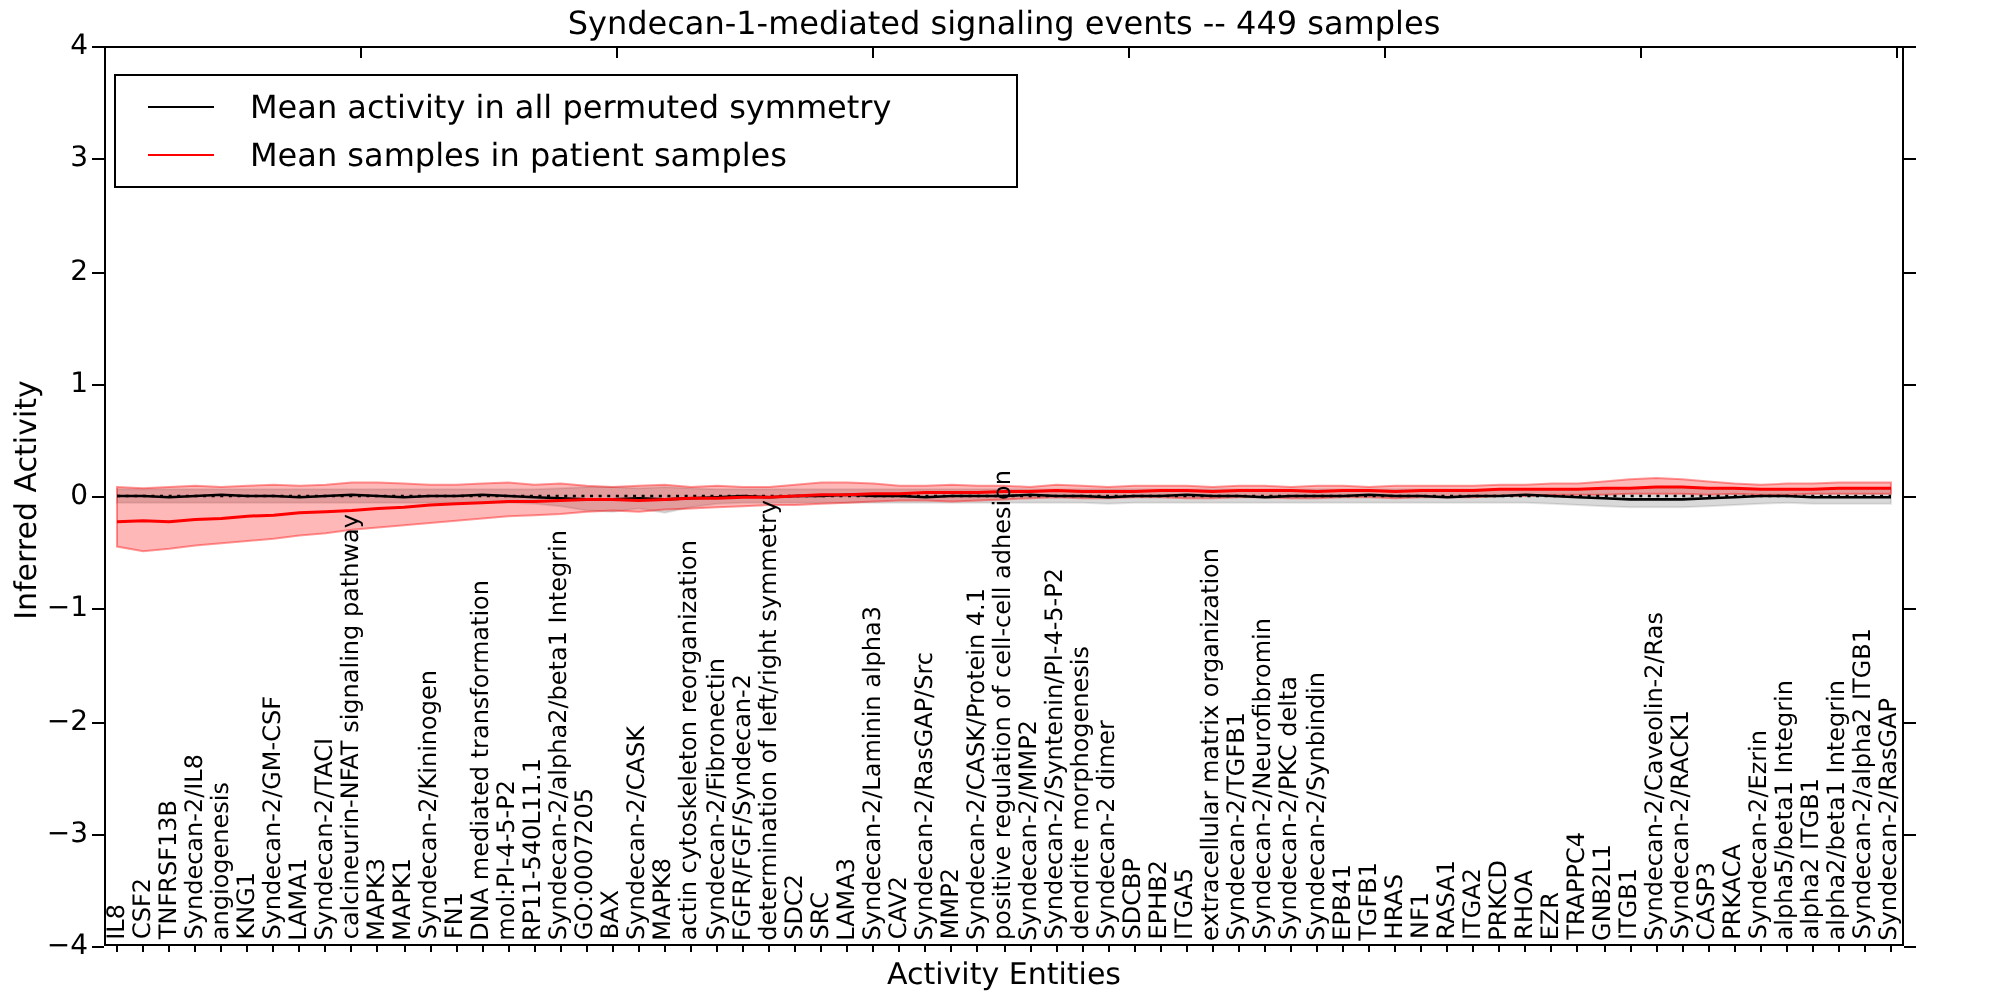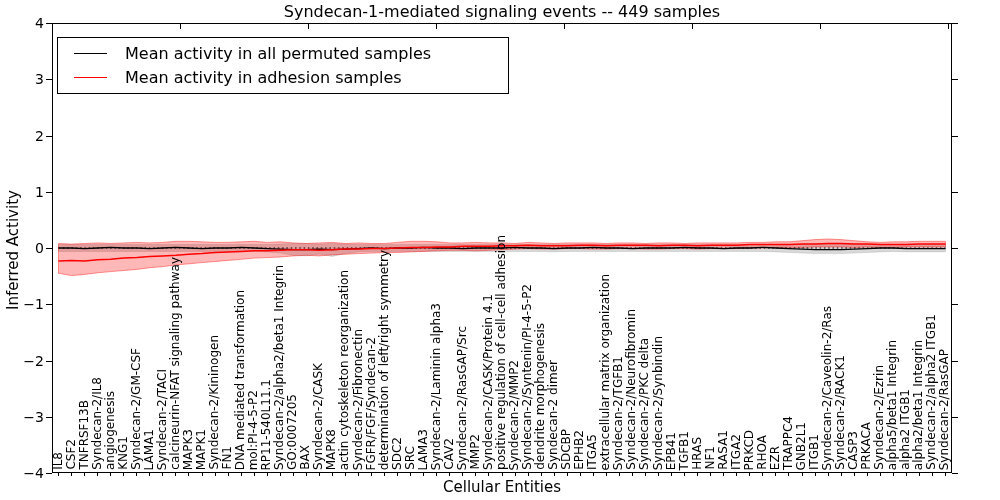--- a/index.html
+++ b/index.html
@@ -20,21 +20,21 @@
   .legend-line{display:inline-block;width:33px;border-top:1.6px solid #000;margin-left:16px;margin-right:18px;flex:0 0 33px;}
   .legend-label{font-size:16px;white-space:nowrap;}
 </style>
 </head>
 <body>
 
 <div id="figure">
   <div id="chart-title">Syndecan-1-mediated signaling events -- 449 samples</div>
 
   <div id="y-axis-title">Inferred Activity</div>
-  <div id="x-axis-title">Cellular Entities</div>
+  <div id="x-axis-title">Activity Entities</div>
 
   <div id="plot-frame"></div>
 
   <svg id="plot-svg" viewBox="0 0 900 450" xmlns="http://www.w3.org/2000/svg">
     <polygon id="band-permuted" points="6.5,221.6 19.6,221.6 32.6,221.6 45.7,221.6 58.7,221.6 71.7,221.6 84.8,221.6 97.8,221.6 110.9,221.6 123.9,221.6 137.0,221.6 150.0,221.6 163.0,221.6 176.1,221.6 189.1,221.6 202.2,221.6 215.2,221.6 228.3,221.1 241.3,220.5 254.3,220.5 267.4,221.1 280.4,220.5 293.5,221.1 306.5,221.6 319.6,221.6 332.6,221.6 345.7,221.6 358.7,221.6 371.7,221.6 384.8,221.6 397.8,221.6 410.9,221.6 423.9,221.6 437.0,221.6 450.0,221.6 463.0,221.6 476.1,221.6 489.1,221.6 502.2,221.6 515.2,221.6 528.3,221.6 541.3,221.6 554.3,221.6 567.4,221.6 580.4,221.6 593.5,221.6 606.5,221.6 619.6,221.6 632.6,221.6 645.7,221.6 658.7,221.6 671.7,221.6 684.8,221.6 697.8,221.6 710.9,221.6 723.9,221.6 737.0,221.6 750.0,221.1 763.0,221.1 776.1,221.1 789.1,221.1 802.2,221.1 815.2,221.6 828.3,221.6 841.3,221.6 854.3,221.6 867.4,221.6 880.4,221.6 893.5,221.6 893.5,228.9 880.4,228.9 867.4,228.9 854.3,228.9 841.3,228.4 828.3,228.9 815.2,229.5 802.2,230.1 789.1,230.6 776.1,230.6 763.0,230.6 750.0,230.1 737.0,229.5 723.9,228.9 710.9,228.4 697.8,228.4 684.8,228.4 671.7,228.4 658.7,228.4 645.7,228.4 632.6,228.4 619.6,228.4 606.5,228.4 593.5,228.4 580.4,228.4 567.4,228.4 554.3,228.4 541.3,228.4 528.3,228.4 515.2,228.4 502.2,228.9 489.1,228.4 476.1,228.4 463.0,228.4 450.0,228.4 437.0,228.4 423.9,228.4 410.9,228.4 397.8,228.4 384.8,228.4 371.7,228.4 358.7,228.4 345.7,228.4 332.6,228.4 319.6,228.4 306.5,228.9 293.5,230.6 280.4,233.4 267.4,231.2 254.3,232.9 241.3,232.3 228.3,230.1 215.2,228.9 202.2,228.4 189.1,228.4 176.1,228.4 163.0,228.4 150.0,228.4 137.0,228.4 123.9,228.4 110.9,228.4 97.8,228.4 84.8,228.4 71.7,228.4 58.7,228.4 45.7,228.4 32.6,228.4 19.6,228.4 6.5,228.4" fill="rgba(0,0,0,0.15)" stroke="rgba(0,0,0,0.10)"></polygon>
     <polygon id="band-patient" points="6.5,220.5 19.6,221.1 32.6,220.5 45.7,219.9 58.7,220.5 71.7,219.9 84.8,219.4 97.8,219.9 110.9,219.4 123.9,218.3 137.0,218.3 150.0,218.8 163.0,219.4 176.1,219.4 189.1,218.8 202.2,218.3 215.2,219.4 228.3,218.8 241.3,219.9 254.3,220.5 267.4,219.9 280.4,219.4 293.5,220.5 306.5,219.9 319.6,220.5 332.6,220.5 345.7,219.4 358.7,218.3 371.7,218.3 384.8,218.8 397.8,219.9 410.9,219.9 423.9,219.4 437.0,219.9 450.0,219.9 463.0,220.5 476.1,219.4 489.1,219.9 502.2,220.5 515.2,219.9 528.3,219.9 541.3,219.9 554.3,220.5 567.4,219.9 580.4,219.9 593.5,220.5 606.5,219.9 619.6,219.9 632.6,220.5 645.7,219.9 658.7,219.9 671.7,219.9 684.8,219.9 697.8,219.4 710.9,219.4 723.9,218.8 737.0,218.8 750.0,217.7 763.0,216.6 776.1,216.0 789.1,216.6 802.2,217.7 815.2,218.8 828.3,219.4 841.3,218.8 854.3,218.8 867.4,218.3 880.4,218.3 893.5,218.3 893.5,223.9 880.4,223.9 867.4,223.9 854.3,223.9 841.3,224.4 828.3,224.4 815.2,223.9 802.2,224.4 789.1,223.9 776.1,223.9 763.0,223.9 750.0,224.4 737.0,224.4 723.9,224.4 710.9,225.0 697.8,225.0 684.8,225.6 671.7,225.6 658.7,225.6 645.7,226.1 632.6,225.6 619.6,225.6 606.5,226.1 593.5,226.1 580.4,225.6 567.4,225.6 554.3,226.1 541.3,226.1 528.3,225.6 515.2,225.6 502.2,226.1 489.1,226.1 476.1,225.6 463.0,226.1 450.0,226.7 437.0,227.3 423.9,227.8 410.9,227.3 397.8,227.3 384.8,227.8 371.7,228.4 358.7,228.9 345.7,229.5 332.6,229.5 319.6,230.1 306.5,230.6 293.5,231.2 280.4,231.8 267.4,232.9 254.3,232.3 241.3,232.9 228.3,234.0 215.2,234.6 202.2,235.1 189.1,236.3 176.1,237.4 163.0,238.5 150.0,239.6 137.0,240.8 123.9,241.9 110.9,243.6 97.8,244.7 84.8,246.4 71.7,247.5 58.7,248.6 45.7,249.8 32.6,251.4 19.6,252.6 6.5,250.3" fill="rgba(255,0,0,0.28)" stroke="rgba(255,0,0,0.40)"></polygon>
     <line id="zero-line" x1="6.521739130434782" x2="893.4782608695652" y1="225" y2="225" stroke="#000000" stroke-width="1.2" stroke-dasharray="1.5 2.8"></line>
     <polyline id="line-permuted" points="6.5,225.0 19.6,225.0 32.6,225.6 45.7,225.0 58.7,224.4 71.7,225.0 84.8,225.0 97.8,225.6 110.9,225.0 123.9,224.4 137.0,225.0 150.0,225.6 163.0,225.0 176.1,225.0 189.1,224.4 202.2,225.0 215.2,225.6 228.3,226.1 241.3,226.7 254.3,226.7 267.4,226.1 280.4,226.7 293.5,226.1 306.5,225.6 319.6,225.0 332.6,225.6 345.7,225.0 358.7,225.0 371.7,224.4 384.8,225.0 397.8,225.0 410.9,225.6 423.9,225.0 437.0,225.0 450.0,225.0 463.0,224.4 476.1,225.0 489.1,225.0 502.2,225.6 515.2,225.0 528.3,225.0 541.3,224.4 554.3,225.0 567.4,225.0 580.4,225.6 593.5,225.0 606.5,225.0 619.6,225.0 632.6,224.4 645.7,225.0 658.7,225.0 671.7,225.6 684.8,225.0 697.8,225.0 710.9,224.4 723.9,225.0 737.0,225.6 750.0,226.1 763.0,226.7 776.1,226.7 789.1,226.7 802.2,226.1 815.2,225.6 828.3,225.0 841.3,225.0 854.3,225.6 867.4,225.6 880.4,225.6 893.5,225.6" fill="none" stroke="#000000" stroke-width="1.3"></polyline>
     <polyline id="line-patient" points="6.5,237.9 19.6,237.4 32.6,237.9 45.7,236.8 58.7,236.3 71.7,235.1 84.8,234.6 97.8,233.4 110.9,232.9 123.9,232.3 137.0,231.2 150.0,230.6 163.0,229.5 176.1,228.9 189.1,228.4 202.2,227.8 215.2,227.8 228.3,227.3 241.3,226.7 254.3,226.7 267.4,227.3 280.4,226.7 293.5,226.1 306.5,226.1 319.6,225.6 332.6,225.6 345.7,225.0 358.7,224.4 371.7,224.4 384.8,223.9 397.8,223.9 410.9,223.3 423.9,223.3 437.0,223.3 450.0,222.8 463.0,222.8 476.1,222.2 489.1,222.8 502.2,222.8 515.2,222.8 528.3,222.2 541.3,222.2 554.3,222.8 567.4,222.2 580.4,222.2 593.5,222.2 606.5,222.8 619.6,222.2 632.6,222.2 645.7,222.8 658.7,222.2 671.7,222.2 684.8,222.2 697.8,221.6 710.9,221.6 723.9,221.6 737.0,221.6 750.0,221.1 763.0,221.1 776.1,220.5 789.1,220.5 802.2,221.1 815.2,221.1 828.3,221.6 841.3,221.6 854.3,221.6 867.4,221.1 880.4,221.1 893.5,221.1" fill="none" stroke="#ff0000" stroke-width="1.5"></polyline>
   </svg>
@@ -214,20 +214,20 @@
       <div class="xlab" style="left: 886.304px;">alpha5/beta1 Integrin</div>
       <div class="xlab" style="left: 899.348px;">alpha2 ITGB1</div>
       <div class="xlab" style="left: 912.391px;">alpha2/beta1 Integrin</div>
       <div class="xlab" style="left: 925.435px;">Syndecan-2/alpha2 ITGB1</div>
       <div class="xlab" style="left: 938.478px;">Syndecan-2/RasGAP</div>
     </div>
 
   <div id="legend">
     <div class="legend-row">
       <span class="legend-line" style="border-top-color: rgb(0, 0, 0);"></span>
-      <span class="legend-label">Mean activity in all permuted samples</span>
+      <span class="legend-label">Mean activity in all permuted symmetry</span>
     </div>
     <div class="legend-row">
       <span class="legend-line" style="border-top-color: rgb(255, 0, 0);"></span>
-      <span class="legend-label">Mean activity in adhesion samples</span>
+      <span class="legend-label">Mean samples in patient samples</span>
     </div>
   </div>
 </div>
 
 </body></html>

